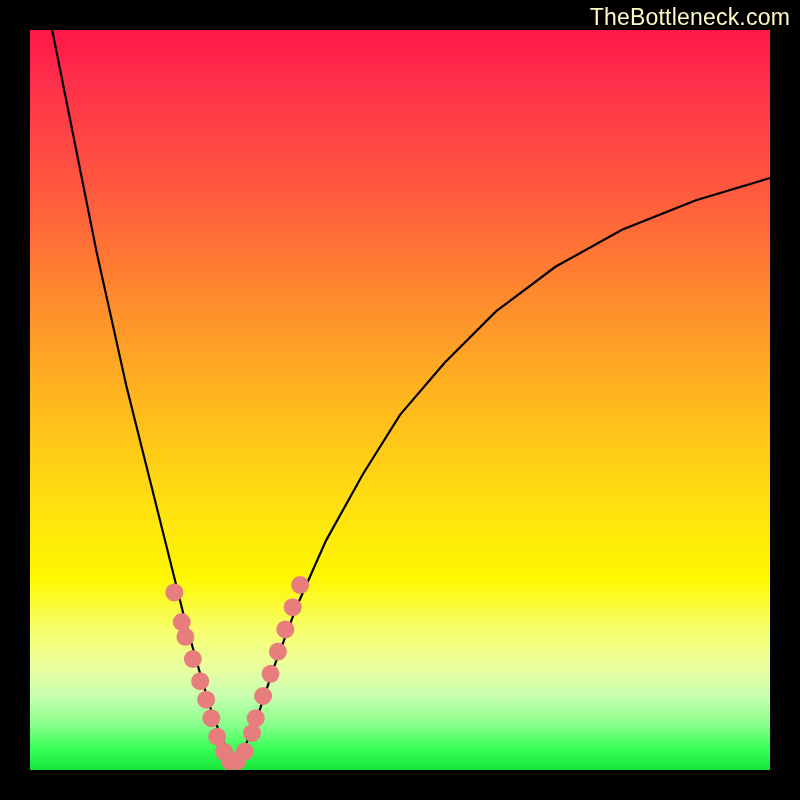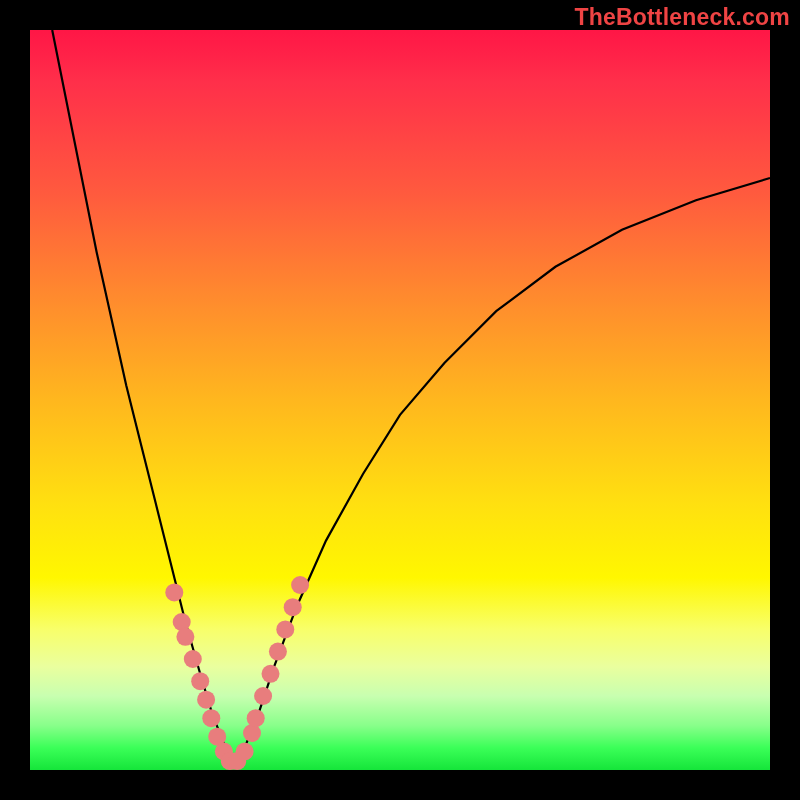--- a/index.html
+++ b/index.html
@@ -38,24 +38,24 @@
       #c8ffb0 90%,
       #88ff8a 94%,
       #3bff58 97%,
       #15e53a 100%
     );
   }
   .watermark {
     position: absolute;
     top: 4px;
     right: 10px;
-    color: #ef4444;
+    color: #fef9c3;
     font-size: 23px;
     letter-spacing: 0.2px;
-    font-weight: 700;
+    font-weight: 400;
   }
   svg.curve-layer {
     position: absolute;
     left: 0;
     top: 0;
     width: 740px;
     height: 740px;
     overflow: visible;
   }
   .curve {

